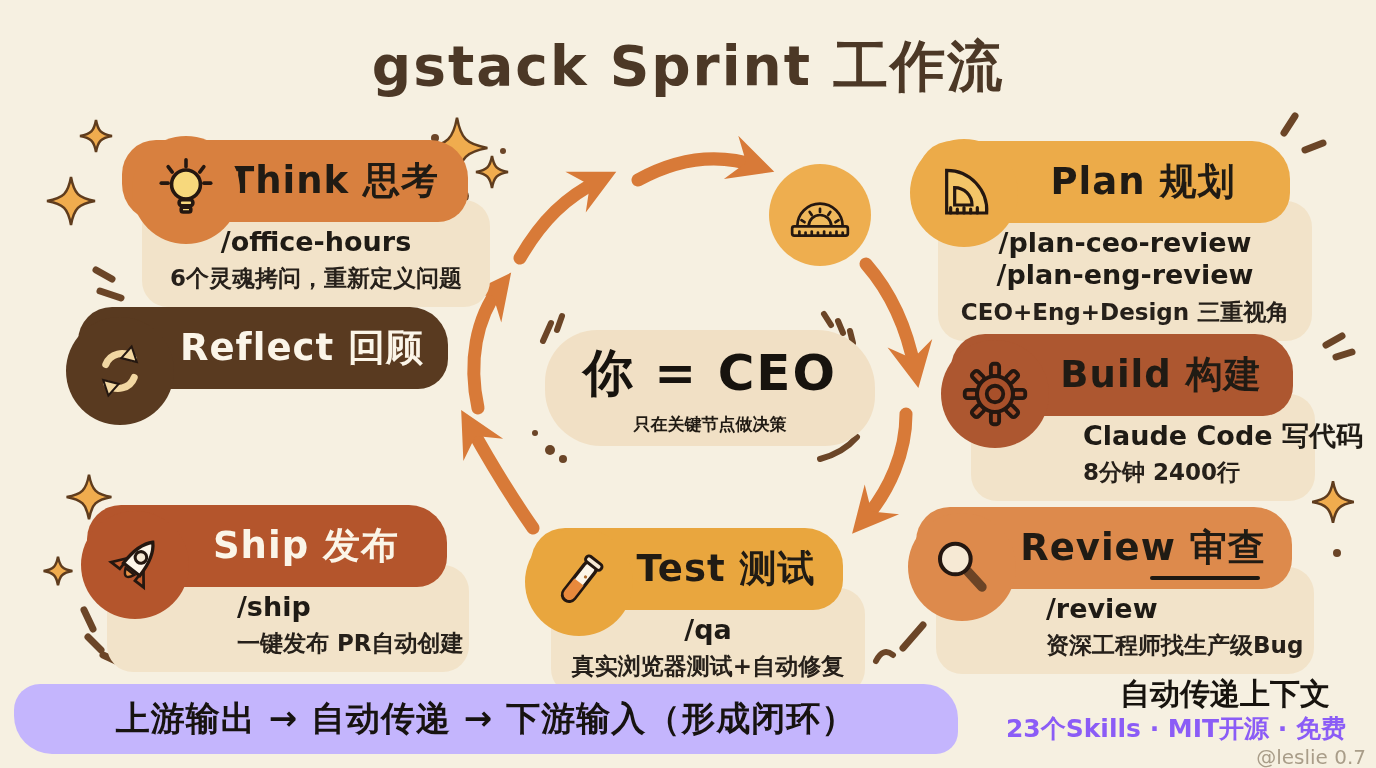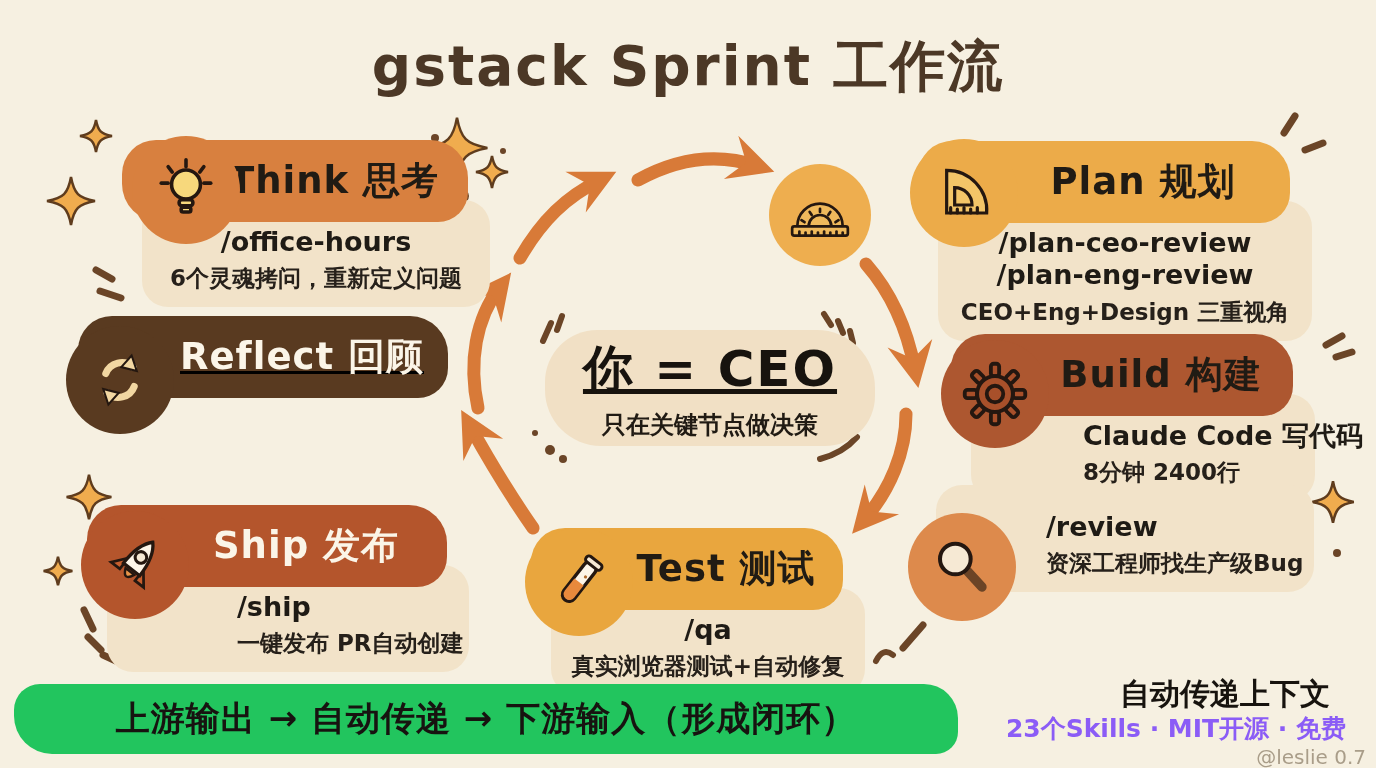--- a/index.html
+++ b/index.html
@@ -42,39 +42,39 @@
   .card-build  .blob{left:-10px;top:6px;}
   .card-build  .bod{padding-left:112px;}
   .card-review {left:916px;top:507px;width:398px;--ac:#dd8a4c;}
   .card-review .blob{left:-8px;top:6px;}
   .card-review .bod{padding-left:110px;}
   .card-test   {left:531px;top:528px;width:334px;--ac:#e9a63e;}
   .card-test   .blob{left:-6px;top:0px;}
   .card-ship   {left:87px;top:505px;width:382px;--ac:#b4552c;}
   .card-ship   .blob{left:-6px;top:6px;}
   .card-ship   .bod{padding-left:130px;}
-  .card-reflect{left:78px;top:316px;width:392px;text-decoration:underline;--ac:#593a20;}
+  .card-reflect{left:78px;top:307px;width:392px;--ac:#593a20;}
   .card-reflect .blob{left:-12px;top:10px;}
   .card-reflect .bod{padding-left:116px;}
 
   .rev-ul{position:absolute;right:32px;bottom:9px;width:110px;height:4px;
     background:#1d1812;border-radius:3px;}
 
   
   .center-bubble{position:absolute;left:545px;top:330px;width:330px;height:116px;z-index:2;
     background:#f1e0c5;border-radius:52px 58px 50px 56px;display:flex;flex-direction:column;
     align-items:center;justify-content:center;}
-  .ceo{font-size:50px;font-weight:bold;color:#17130e;letter-spacing:2px;text-decoration:underline;}
-  .ceo-sub{font-size:24px;font-weight:bold;color:#201a13;margin-top:6px;}
+  .ceo{font-size:50px;font-weight:bold;color:#17130e;letter-spacing:2px;}
+  .ceo-sub{font-size:17px;font-weight:bold;color:#201a13;margin-top:6px;}
   .badge{position:absolute;left:769px;top:164px;width:102px;height:102px;border-radius:50%;
     background:#eeae4f;z-index:2;display:flex;align-items:center;justify-content:center;}
 
   
   .banner{position:absolute;left:14px;top:684px;width:944px;height:70px;z-index:3;
-    background:#22c55e;border-radius:26px 34px 22px 38px;display:flex;align-items:center;
+    background:#c4b5fd;border-radius:26px 34px 22px 38px;display:flex;align-items:center;
     justify-content:center;font-size:34px;font-weight:bold;color:#171310;letter-spacing:1px;}
   .note1{position:absolute;right:46px;top:674px;font-size:30px;font-weight:bold;color:#17130e;z-index:3;}
   .note2{position:absolute;right:30px;top:712px;font-size:25px;font-weight:bold;color:#8b5cf6;z-index:3;}
   .credit{position:absolute;right:10px;top:745px;font-size:20px;color:#a99d89;z-index:3;}
 </style>
 </head>
 <body>
 
 <div class="stage">
 
@@ -199,20 +199,24 @@
             <rect x="37" y="21" width="9" height="6" rx="2" transform="rotate(45 24 24)"></rect>
             <circle cx="24" cy="24" r="13"></circle>
           </g>
           <circle cx="24" cy="24" r="6" fill="none"></circle>
         </g>
       </svg>
     </div>
   </div>
 
   <div class="card card-review leftb">
+    <div class="hdr">
+      <span class="ttl">Review 审查</span>
+      <span class="rev-ul"></span>
+    </div>
     <div class="bod">
       <div class="cmd">/review</div>
       <div class="sub">资深工程师找生产级Bug</div>
     </div>
     <div class="blob">
       <svg width="64" height="64" viewBox="0 0 48 48">
         <line x1="28" y1="27" x2="39" y2="39" stroke="#6b4426" stroke-width="7" stroke-linecap="round"></line>
         <circle cx="19" cy="18" r="11.5" fill="#f6e9d4" stroke="#241710" stroke-width="3"></circle>
       </svg>
     </div>

